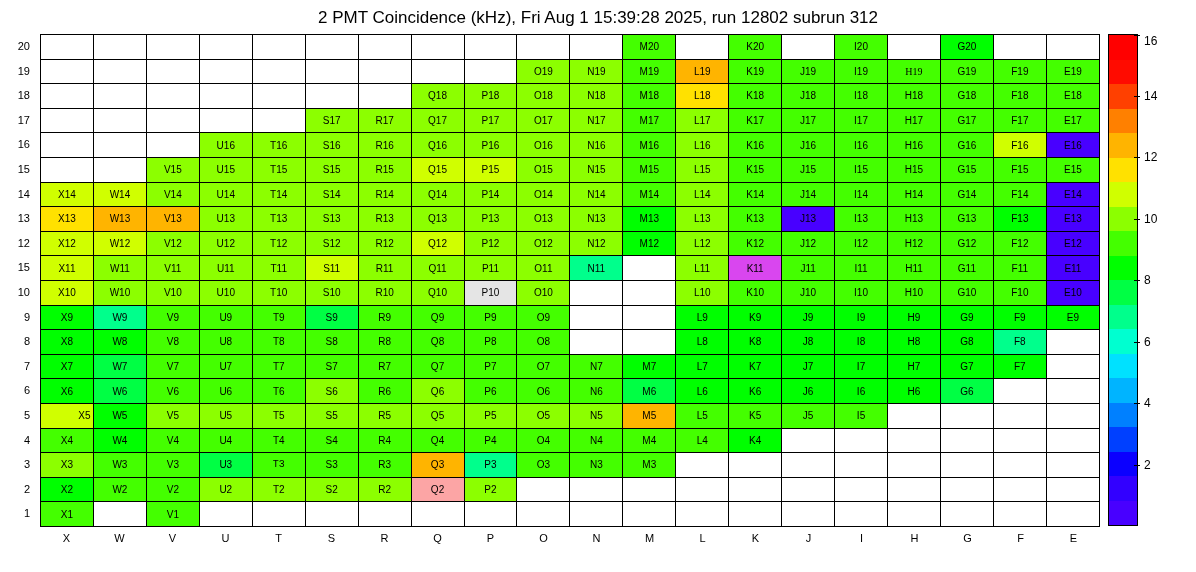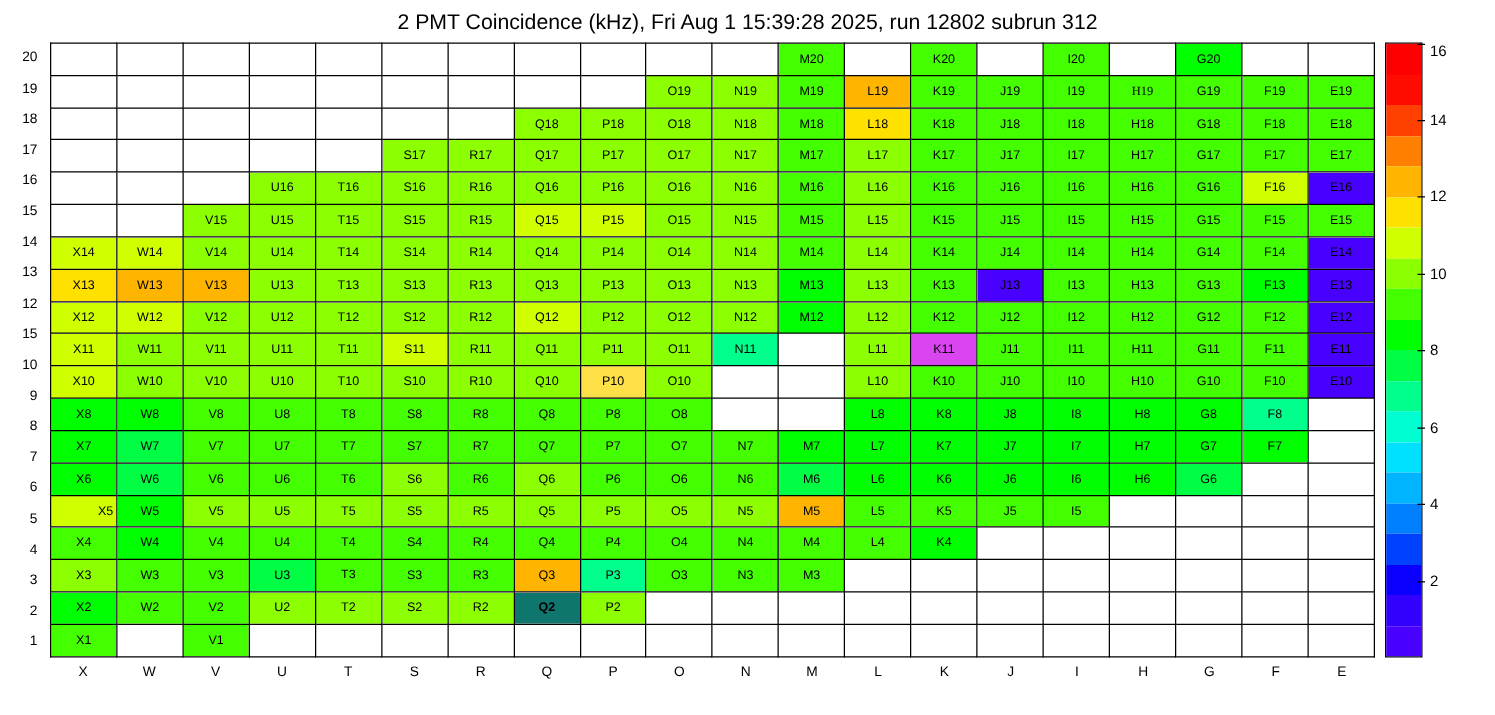--- a/index.html
+++ b/index.html
@@ -371,32 +371,54 @@
           </tr>
           <tr>
             <td class="cell" style="background: rgb(208, 255, 0);">X10</td>
             <td class="cell" style="background: rgb(140, 255, 0);">W10</td>
             <td class="cell" style="background: rgb(140, 255, 0);">V10</td>
             <td class="cell" style="background: rgb(140, 255, 0);">U10</td>
             <td class="cell" style="background: rgb(140, 255, 0);">T10</td>
             <td class="cell" style="background: rgb(140, 255, 0);">S10</td>
             <td class="cell" style="background: rgb(140, 255, 0);">R10</td>
             <td class="cell" style="background: rgb(140, 255, 0);">Q10</td>
-            <td class="cell" style="background: #fde047;">P10</td>
+            <td class="cell" style="background: #e5e5e5;">P10</td>
             <td class="cell" style="background: rgb(140, 255, 0);">O10</td>
             <td class="empty"></td>
             <td class="empty"></td>
             <td class="cell" style="background: rgb(140, 255, 0);">L10</td>
             <td class="cell" style="background: rgb(68, 255, 0);">K10</td>
             <td class="cell" style="background: rgb(68, 255, 0);">J10</td>
             <td class="cell" style="background: rgb(68, 255, 0);">I10</td>
             <td class="cell" style="background: rgb(68, 255, 0);">H10</td>
             <td class="cell" style="background: rgb(68, 255, 0);">G10</td>
             <td class="cell" style="background: rgb(68, 255, 0);">F10</td>
             <td class="cell" style="background: rgb(72, 0, 255);">E10</td>
+          </tr>
+          <tr>
+            <td class="cell" style="background: rgb(0, 255, 0);">X9</td>
+            <td class="cell" style="background: rgb(0, 255, 140);">W9</td>
+            <td class="cell" style="background: rgb(68, 255, 0);">V9</td>
+            <td class="cell" style="background: rgb(68, 255, 0);">U9</td>
+            <td class="cell" style="background: rgb(68, 255, 0);">T9</td>
+            <td class="cell" style="background: rgb(0, 255, 68);">S9</td>
+            <td class="cell" style="background: rgb(68, 255, 0);">R9</td>
+            <td class="cell" style="background: rgb(68, 255, 0);">Q9</td>
+            <td class="cell" style="background: rgb(68, 255, 0);">P9</td>
+            <td class="cell" style="background: rgb(68, 255, 0);">O9</td>
+            <td class="empty"></td>
+            <td class="empty"></td>
+            <td class="cell" style="background: rgb(0, 255, 0);">L9</td>
+            <td class="cell" style="background: rgb(0, 255, 0);">K9</td>
+            <td class="cell" style="background: rgb(0, 255, 0);">J9</td>
+            <td class="cell" style="background: rgb(0, 255, 0);">I9</td>
+            <td class="cell" style="background: rgb(0, 255, 0);">H9</td>
+            <td class="cell" style="background: rgb(0, 255, 0);">G9</td>
+            <td class="cell" style="background: rgb(0, 255, 0);">F9</td>
+            <td class="cell" style="background: rgb(0, 255, 0);">E9</td>
           </tr>
           <tr>
             <td class="cell" style="background: rgb(0, 255, 0);">X8</td>
             <td class="cell" style="background: rgb(0, 255, 0);">W8</td>
             <td class="cell" style="background: rgb(68, 255, 0);">V8</td>
             <td class="cell" style="background: rgb(68, 255, 0);">U8</td>
             <td class="cell" style="background: rgb(68, 255, 0);">T8</td>
             <td class="cell" style="background: rgb(68, 255, 0);">S8</td>
             <td class="cell" style="background: rgb(68, 255, 0);">R8</td>
             <td class="cell" style="background: rgb(68, 255, 0);">Q8</td>
@@ -524,21 +546,21 @@
             <td class="empty"></td>
           </tr>
           <tr>
             <td class="cell" style="background: rgb(0, 255, 0);">X2</td>
             <td class="cell" style="background: rgb(68, 255, 0);">W2</td>
             <td class="cell" style="background: rgb(68, 255, 0);">V2</td>
             <td class="cell" style="background: rgb(140, 255, 0);">U2</td>
             <td class="cell" style="background: rgb(140, 255, 0);">T2</td>
             <td class="cell" style="background: rgb(140, 255, 0);">S2</td>
             <td class="cell" style="background: rgb(140, 255, 0);">R2</td>
-            <td class="cell" style="background: #0f766e; font-weight: bold;">Q2</td>
+            <td class="cell" style="background: #fca5a5;">Q2</td>
             <td class="cell" style="background: rgb(140, 255, 0);">P2</td>
             <td class="empty"></td>
             <td class="empty"></td>
             <td class="empty"></td>
             <td class="empty"></td>
             <td class="empty"></td>
             <td class="empty"></td>
             <td class="empty"></td>
             <td class="empty"></td>
             <td class="empty"></td>

